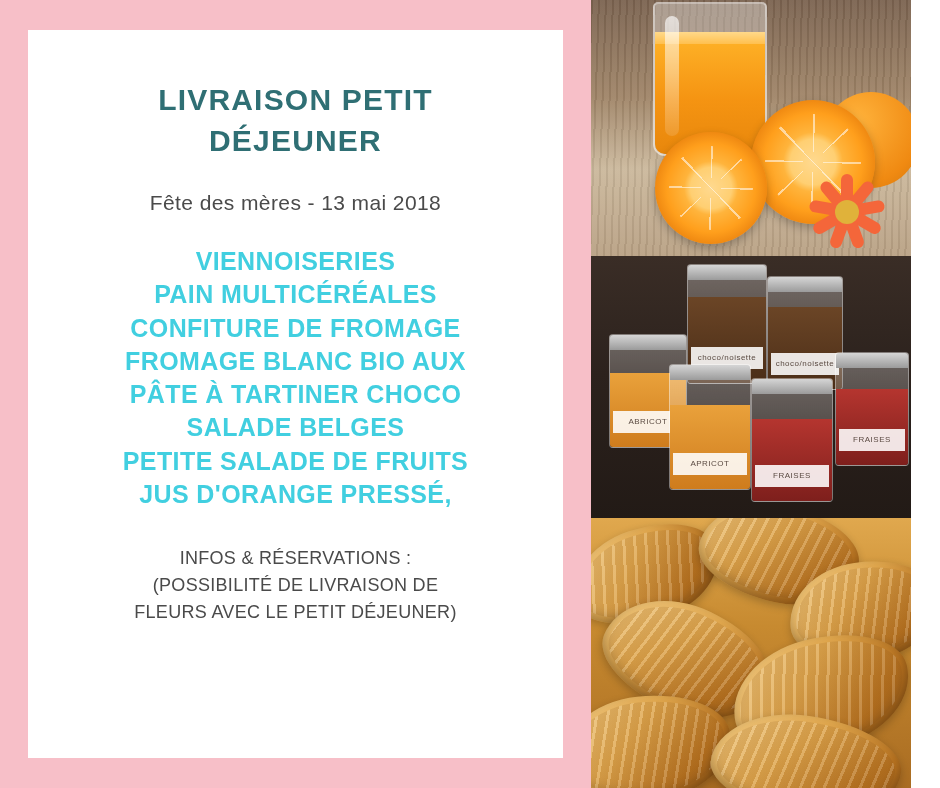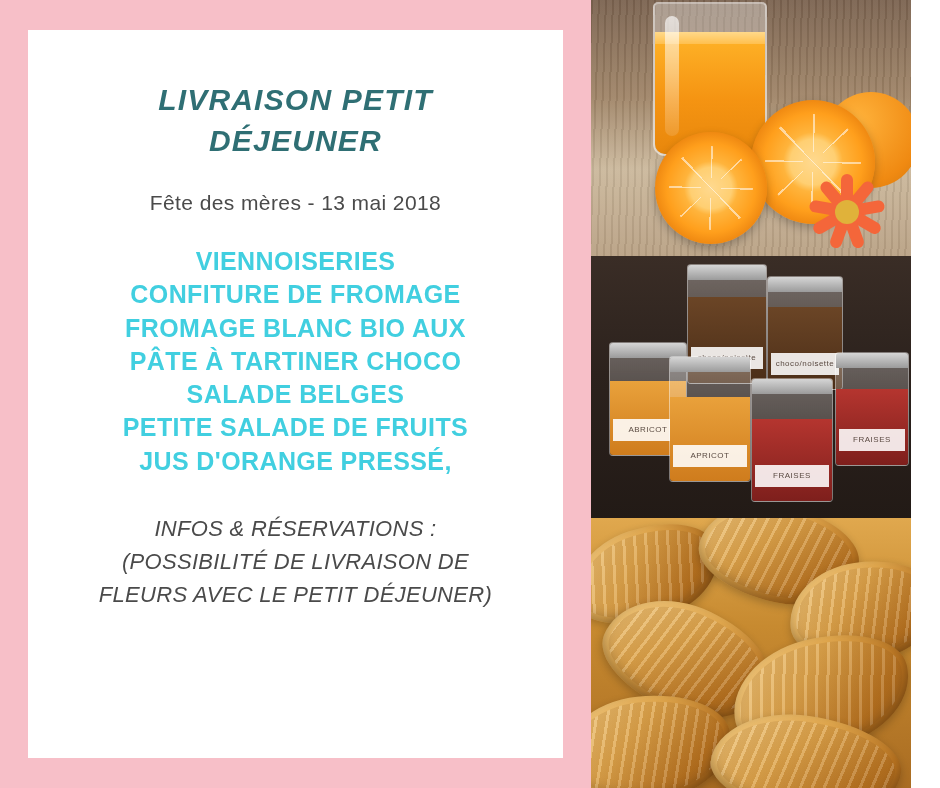--- a/index.html
+++ b/index.html
@@ -44,21 +44,20 @@
 
   .title {
     color: #2f6f74;
     font-weight: bold;
     font-size: 30px;
     letter-spacing: 1.2px;
     text-align: center;
     line-height: 1.35;
     max-width: 420px;
     margin: 4px 0 0 0;
-    font-style: italic;
   }
   .subtitle {
     color: #4a4a4a;
     font-size: 21px;
     text-align: center;
     margin-top: 30px;
     letter-spacing: 0.4px;
   }
 
   .menu-list {
@@ -73,25 +72,24 @@
   }
   .menu-line {
     display: block;
     white-space: nowrap;
   }
 
   .infos {
     margin-top: 34px;
     text-align: center;
     color: #4a4a4a;
-    font-size: 22px;
+    font-size: 18px;
     line-height: 1.5;
     letter-spacing: 0.3px;
     width: 100%;
-    font-style: italic;
   }
   .infos-line {
     display: block;
   }
 
   
   .right-col {
     width: 368px;
     height: 788px;
     display: flex;
@@ -254,20 +252,21 @@
 
   <div class="left-panel">
     <div class="inner-card">
 
       <div class="title">LIVRAISON PETIT DÉJEUNER</div>
 
       <div class="subtitle">Fête des mères - 13 mai 2018</div>
 
       <div class="menu-list">
         <span class="menu-line">VIENNOISERIES</span>
+        <span class="menu-line">PAIN MULTICÉRÉALES</span>
         <span class="menu-line">CONFITURE DE FROMAGE</span>
         <span class="menu-line">FROMAGE BLANC BIO AUX</span>
         <span class="menu-line">PÂTE À TARTINER CHOCO</span>
         <span class="menu-line">SALADE BELGES</span>
         <span class="menu-line">PETITE SALADE DE FRUITS</span>
         <span class="menu-line">JUS D'ORANGE PRESSÉ,</span>
       </div>
 
       <div class="infos">
         <span class="infos-line">INFOS &amp; RÉSERVATIONS :</span>
@@ -313,27 +312,27 @@
         <div class="fill fill-choco" style="height:86px;"></div>
         <div class="label">choco/noisette</div>
       </div>
 
       <div class="jar" style="left:176px; top:20px; width:74px; height:112px;">
         <div class="lid"></div>
         <div class="fill fill-choco" style="height:82px;"></div>
         <div class="label">choco/noisette</div>
       </div>
 
-      <div class="jar" style="left:18px; top:86px; width:76px; height:112px;">
+      <div class="jar" style="left:18px; top:78px; width:76px; height:112px;">
         <div class="lid"></div>
         <div class="fill fill-apricot" style="height:74px;"></div>
         <div class="label">ABRICOT</div>
       </div>
 
-      <div class="jar" style="left:78px; top:100px; width:80px; height:124px;">
+      <div class="jar" style="left:78px; top:108px; width:80px; height:124px;">
         <div class="lid"></div>
         <div class="fill fill-apricot" style="height:84px;"></div>
         <div class="label">APRICOT</div>
       </div>
 
       <div class="jar" style="left:160px; top:122px; width:80px; height:122px;">
         <div class="lid"></div>
         <div class="fill fill-straw" style="height:82px;"></div>
         <div class="label">FRAISES</div>
       </div>

